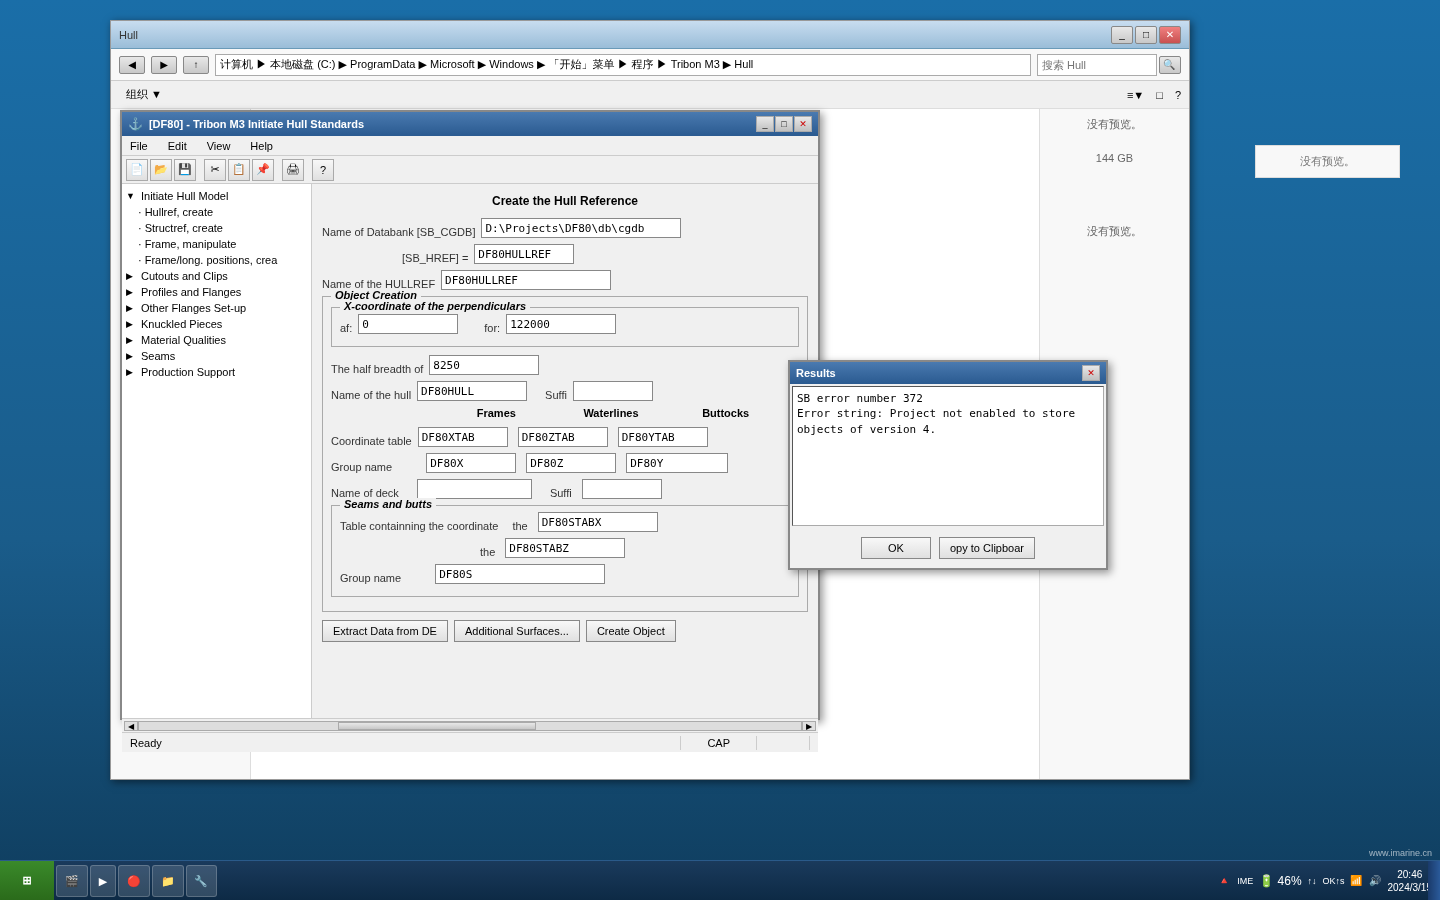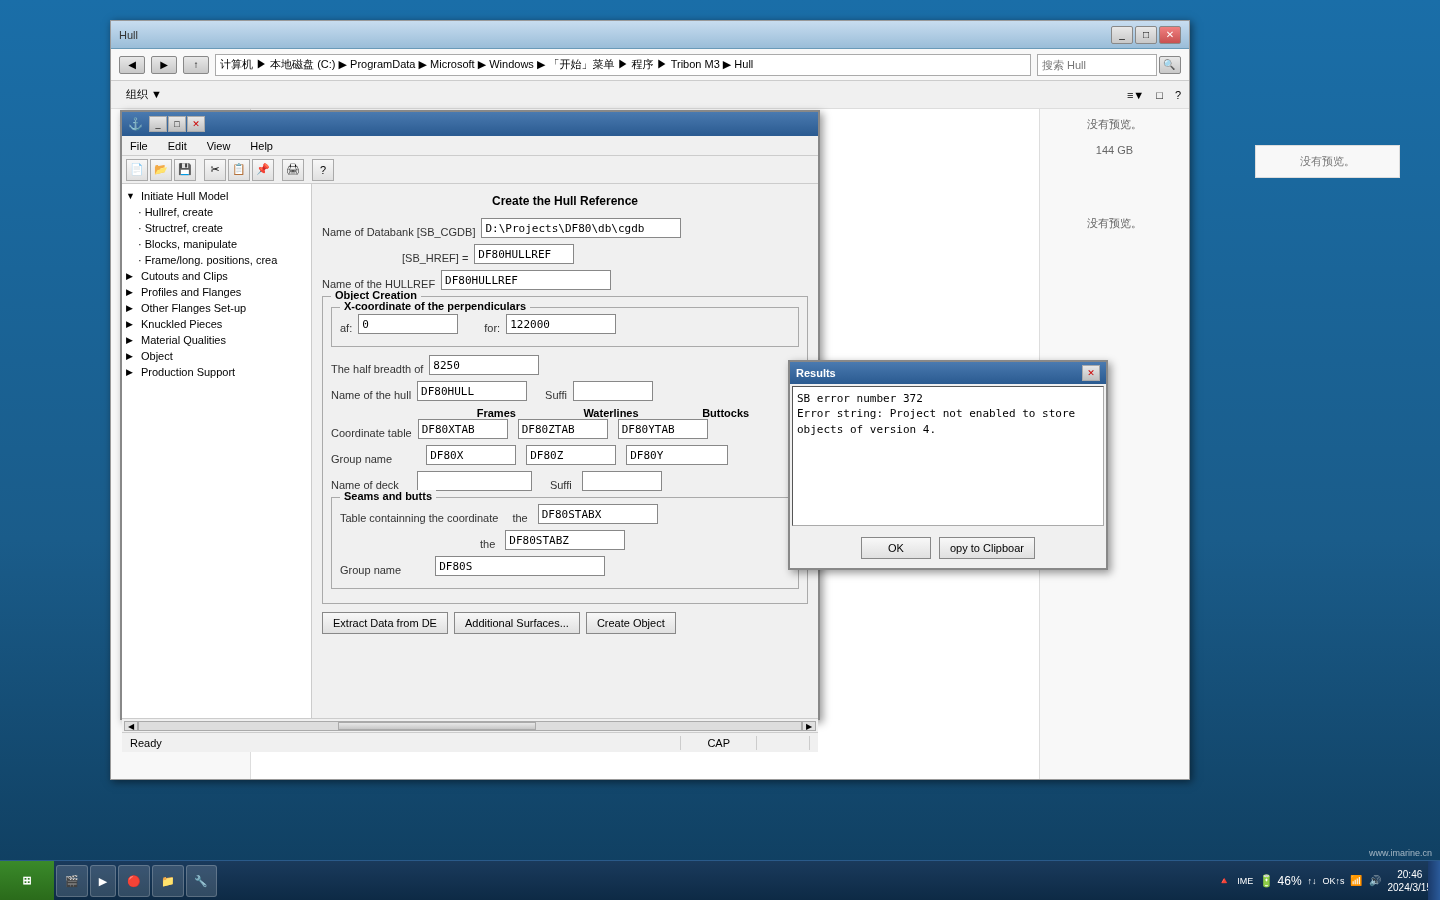--- a/index.html
+++ b/index.html
@@ -71,21 +71,21 @@
     .content-panel { flex: 1; padding: 10px; background: #f0f0f0; overflow-y: auto; }
     .form-group { display: flex; align-items: flex-end; margin-bottom: 6px; gap: 6px; }
     .form-label { font-size: 11px; color: #333; white-space: nowrap; }
     .form-input { height: 20px; border: 1px solid #888; background: white; padding: 0 3px; font-size: 11px; font-family: monospace; }
     .form-input-wide { width: 180px; }
     .form-input-med { width: 120px; }
     .form-input-sm { width: 80px; }
 
     
     .fieldset-group { border: 1px solid #aaa; padding: 6px 8px; margin-bottom: 8px; position: relative; }
-    .fieldset-legend { position: absolute; top: -8px; left: 8px; background: #f0f0f0; padding: 0 4px; font-size: 11px; font-weight: bold; }
+    .fieldset-legend { position: absolute; top: -8px; left: 8px; background: #f0f0f0; padding: 0 4px; font-size: 11px; font-weight: bold; font-style: italic; }
 
     
     .three-col { display: grid; grid-template-columns: 1fr 1fr 1fr; gap: 4px; }
     .col-header { text-align: center; font-size: 11px; font-weight: bold; }
 
     
     .dialog-button { height: 22px; border: 1px solid #888; background: linear-gradient(180deg, #f8f8f8, #e0e0e0); padding: 0 10px; font-size: 11px; cursor: pointer; }
 
     
     .status-bar { height: 20px; background: #f0f0f0; border-top: 1px solid #ccc; display: flex; align-items: center; padding: 0 8px; gap: 26px; font-size: 11px; }
@@ -155,29 +155,30 @@
         <div class="sidebar-item">💻 本地磁盘 (C:)</div>
         <div class="sidebar-item">💻 本地磁盘 (D:)</div>
         <div class="sidebar-item">💻 本地磁盘 (E:)</div>
       </div>
     </div>
     <div class="explorer-main">
       
     </div>
     <div style="width:150px;background:#f8f8f8;border-left:1px solid #ddd;padding:8px;font-size:11px;color:#666;text-align:center;">
       <div>没有预览。</div>
-      <div style="margin-top:12px;">144 GB</div>
+      <div style="margin-top:20px;">144 GB</div>
       <div style="margin-top:60px;">没有预览。</div>
     </div>
   </div>
 </div>
 
 <div class="tribon-dialog">
   <div class="tribon-titlebar">
     <span style="color:#aad4f8;font-size:12px;margin-right:6px;">⚓</span>
+    <span class="tribon-title">[DF80] - Tribon M3 Initiate Hull Standards</span>
     <div class="tribon-controls">
       <div class="tribon-btn">_</div>
       <div class="tribon-btn">□</div>
       <div class="tribon-btn close">✕</div>
     </div>
   </div>
   <div class="dialog-menu">
     <span class="menu-item">File</span>
     <span class="menu-item">Edit</span>
     <span class="menu-item">View</span>
@@ -206,21 +207,21 @@
       <div class="tree-item tree-indent">
         <span>·</span>
         <span>Hullref, create</span>
       </div>
       <div class="tree-item tree-indent">
         <span>·</span>
         <span>Structref, create</span>
       </div>
       <div class="tree-item tree-indent">
         <span>·</span>
-        <span>Blocks, manipulate</span>
+        <span>Frame, manipulate</span>
       </div>
       <div class="tree-item tree-indent">
         <span>·</span>
         <span>Frame/long. positions, crea</span>
       </div>
       <div class="tree-item">
         <span class="tree-expand">▶</span>
         <span>Cutouts and Clips</span>
       </div>
       <div class="tree-item">
@@ -234,21 +235,21 @@
       <div class="tree-item">
         <span class="tree-expand">▶</span>
         <span>Knuckled Pieces</span>
       </div>
       <div class="tree-item">
         <span class="tree-expand">▶</span>
         <span>Material Qualities</span>
       </div>
       <div class="tree-item">
         <span class="tree-expand">▶</span>
-        <span>Object</span>
+        <span>Seams</span>
       </div>
       <div class="tree-item">
         <span class="tree-expand">▶</span>
         <span>Production Support</span>
       </div>
     </div>
 
     <div class="content-panel">
       <div style="text-align:center;font-size:12px;font-weight:bold;margin-bottom:10px;">Create the Hull Reference</div>
 
@@ -285,21 +286,21 @@
           <input type="text" class="form-input form-input-med" style="width: 110px;" value="8250">
         </div>
 
         <div class="form-group">
           <span class="form-label">Name of the hull</span>
           <input type="text" class="form-input form-input-med" style="width: 110px;" value="DF80HULL">
           <span class="form-label" style="margin-left:12px;">Suffi</span>
           <input type="text" class="form-input form-input-sm" style="width: 80px;">
         </div>
 
-        <div class="three-col" style="margin-left:110px;margin-bottom:0;width:340px;">
+        <div class="three-col" style="margin-left:110px;margin-bottom:8px;width:340px;">
           <div class="col-header">Frames</div>
           <div class="col-header">Waterlines</div>
           <div class="col-header">Buttocks</div>
         </div>
 
         <div class="form-group">
           <span class="form-label">Coordinate table</span>
           <input type="text" class="form-input" style="width: 90px;" value="DF80XTAB">
           <input type="text" class="form-input" style="width: 90px; margin-left: 4px;" value="DF80ZTAB">
           <input type="text" class="form-input" style="width: 90px; margin-left: 4px;" value="DF80YTAB">

